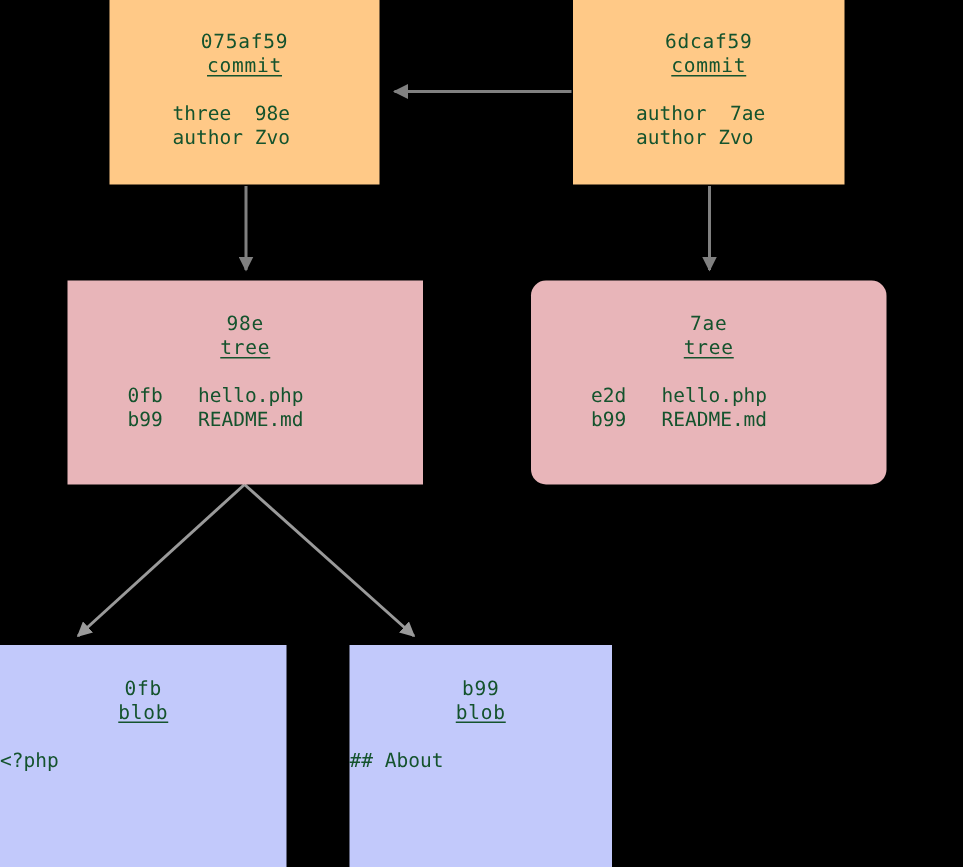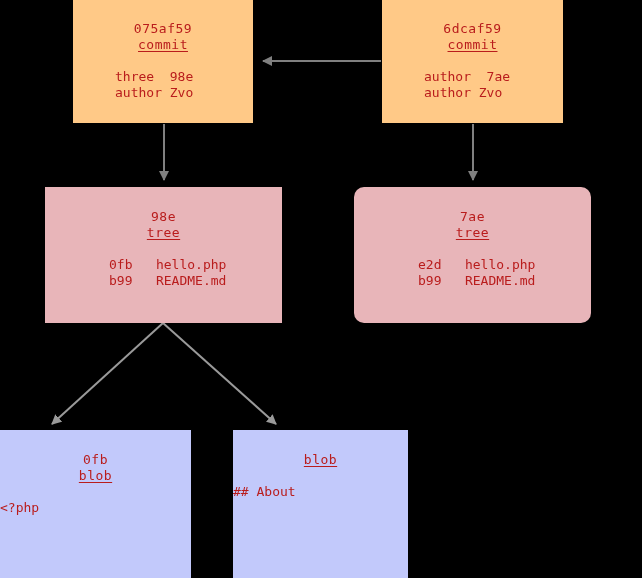--- a/index.html
+++ b/index.html
@@ -12,21 +12,21 @@
     position: relative;
     width: 642px;
     height: 578px;
     background: #000000;
     overflow: hidden;
     font-family: "DejaVu Sans Mono", "Liberation Mono", monospace;
   }
   .node {
     position: absolute;
     box-sizing: border-box;
-    color: #b91c1c;
+    color: #14532d;
     font-size: 13px;
     line-height: 16px;
   }
   .node.commit { background: #ffc987; }
   .node.tree   { background: #e8b5b9; }
   .node.blob   { background: #c2c9fb; }
 
   .node-header {
     text-align: center;
     padding-top: 22px;
@@ -45,21 +45,21 @@
     padding-top: 16px;
   }
   .entry {
     display: block;
     white-space: pre;
   }
 
   
   .commit .node-body { padding-left: 42px; }
   
-  .tree .node-body { padding-left: 64px; }
+  .tree .node-body { padding-left: 40px; }
   
   .blob .node-body { padding-left: 0; }
 
   .edge-layer {
     position: absolute;
     left: 0;
     top: 0;
     width: 642px;
     height: 578px;
     pointer-events: none;
@@ -140,20 +140,21 @@
       <span class="node-hash">0fb</span>
       <span class="node-type">blob</span>
     </div>
     <div class="node-body">
       <span class="entry">&lt;?php</span>
     </div>
   </div>
 
   <div class="node blob" style="left:233px; top:430px; width:175px; height:148px;">
     <div class="node-header">
+      <span class="node-hash">b99</span>
       <span class="node-type">blob</span>
     </div>
     <div class="node-body">
       <span class="entry">## About</span>
     </div>
   </div>
 
 </div>
 
 </body></html>

